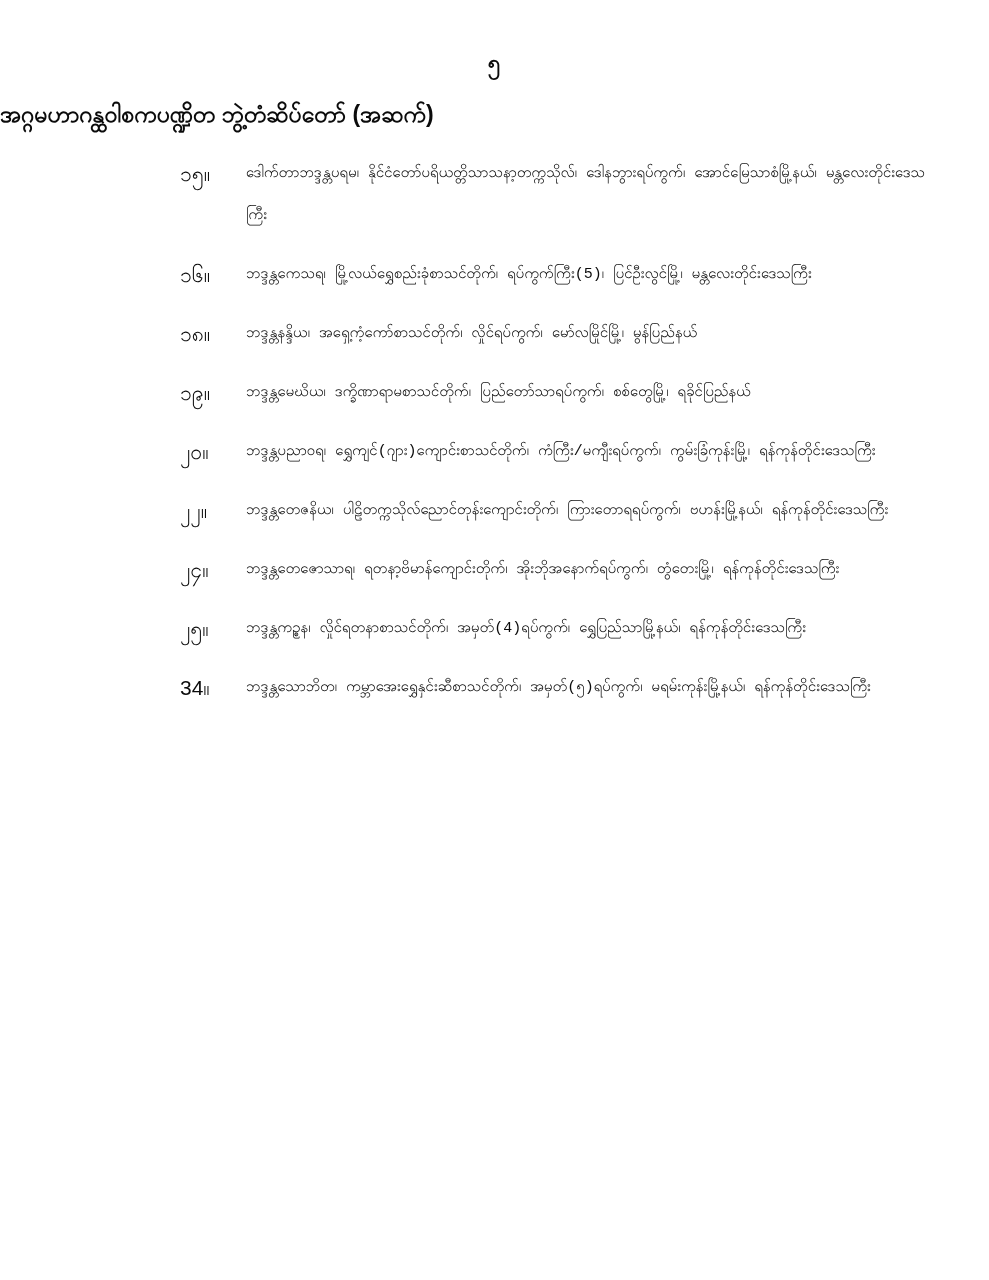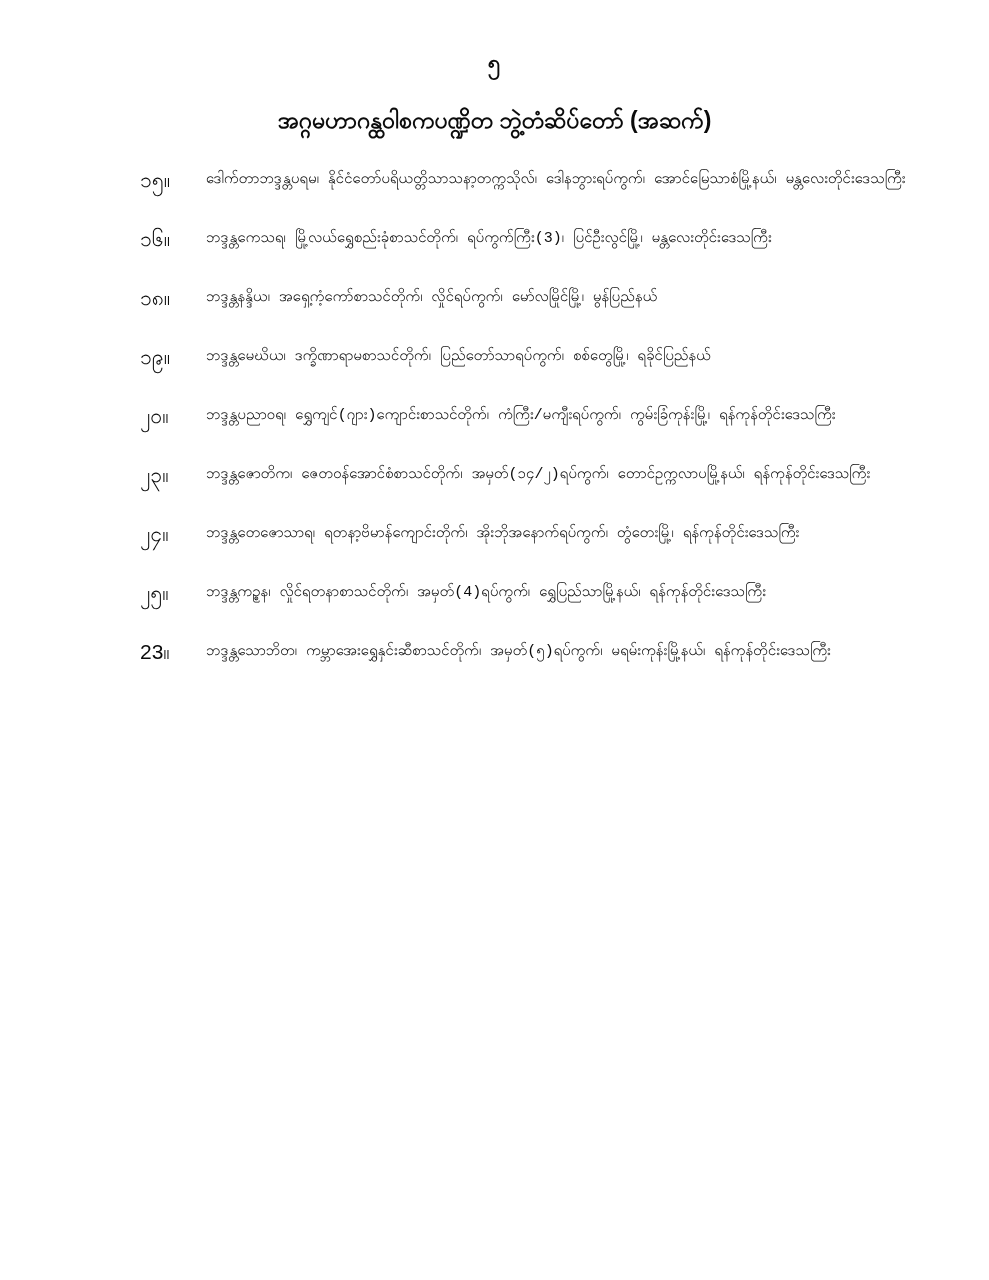--- a/index.html
+++ b/index.html
@@ -19,39 +19,40 @@
     box-sizing: border-box;
   }
   .page-number {
     text-align: center;
     font-size: 22px;
     font-weight: bold;
     padding-top: 48px;
     letter-spacing: 1px;
   }
   .doc-heading {
-    text-align: center;
+    text-align: left;
     font-size: 23px;
     font-weight: bold;
-    margin-top: 24px;
+    margin-top: 18px;
     margin-bottom: 14px;
   }
   .list {
     padding: 6px 64px 0 140px;
   }
   .list-item {
     display: flex;
     align-items: flex-start;
     margin-bottom: 17px;
   }
   .item-number {
     flex: 0 0 66px;
     font-size: 21px;
     line-height: 42px;
     white-space: nowrap;
+    margin-left: 40px;
   }
   .item-text {
     flex: 1 1 auto;
     font-size: 15px;
     line-height: 42px;
     text-align: justify;
     word-break: normal;
     font-family: Liberation Mono, monospace;
   }
 </style>
@@ -66,55 +67,55 @@
 
   <div class="list">
 
     <div class="list-item">
       <span class="item-number">၁၅။</span>
       <span class="item-text">ဒေါက်တာဘဒ္ဒန္တပရမ၊ နိုင်ငံတော်ပရိယတ္တိသာသနာ့တက္ကသိုလ်၊ ဒေါနဘွားရပ်ကွက်၊ အောင်မြေသာစံမြို့နယ်၊ မန္တလေးတိုင်းဒေသကြီး</span>
     </div>
 
     <div class="list-item">
       <span class="item-number">၁၆။</span>
-      <span class="item-text">ဘဒ္ဒန္တကေသရ၊ မြို့လယ်ရွှေစည်းခုံစာသင်တိုက်၊ ရပ်ကွက်ကြီး(3)၊ ပြင်ဦးလွင်မြို့၊ မန္တလေးတိုင်းဒေသကြီး</span>
+      <span class="item-text">ဘဒ္ဒန္တကေသရ၊ မြို့လယ်ရွှေစည်းခုံစာသင်တိုက်၊ ရပ်ကွက်ကြီး(5)၊ ပြင်ဦးလွင်မြို့၊ မန္တလေးတိုင်းဒေသကြီး</span>
     </div>
 
 
     <div class="list-item">
       <span class="item-number">၁၈။</span>
       <span class="item-text">ဘဒ္ဒန္တနန္ဒိယ၊ အရှေ့ကံ့ကော်စာသင်တိုက်၊ လှိုင်ရပ်ကွက်၊ မော်လမြိုင်မြို့၊ မွန်ပြည်နယ်</span>
     </div>
 
     <div class="list-item">
       <span class="item-number">၁၉။</span>
       <span class="item-text">ဘဒ္ဒန္တမေဃိယ၊ ဒက္ခိဏာရာမစာသင်တိုက်၊ ပြည်တော်သာရပ်ကွက်၊ စစ်တွေမြို့၊ ရခိုင်ပြည်နယ်</span>
     </div>
 
     <div class="list-item">
       <span class="item-number">၂၀။</span>
       <span class="item-text">ဘဒ္ဒန္တပညာဝရ၊ ရွှေကျင်(ဂျား)ကျောင်းစာသင်တိုက်၊ ကံကြီး/မကျီးရပ်ကွက်၊ ကွမ်းခြံကုန်းမြို့၊ ရန်ကုန်တိုင်းဒေသကြီး</span>
     </div>
 
 
+    <div class="list-item">
+      <span class="item-number">၂၂။</span>
+      <span class="item-text">ဘဒ္ဒန္တတေဇနိယ၊ ပါဠိတက္ကသိုလ်ညောင်တုန်းကျောင်းတိုက်၊ ကြားတောရရပ်ကွက်၊ ဗဟန်းမြို့နယ်၊ ရန်ကုန်တိုင်းဒေသကြီး</span>
+    </div>
 
-    <div class="list-item">
-      <span class="item-number">၂၃။</span>
-      <span class="item-text">ဘဒ္ဒန္တဇောတိက၊ ဇေတဝန်အောင်စံစာသင်တိုက်၊ အမှတ်(၁၄/၂)ရပ်ကွက်၊ တောင်ဥက္ကလာပမြို့နယ်၊ ရန်ကုန်တိုင်းဒေသကြီး</span>
-    </div>
 
     <div class="list-item">
       <span class="item-number">၂၄။</span>
       <span class="item-text">ဘဒ္ဒန္တတေဇောသာရ၊ ရတနာ့ဗိမာန်ကျောင်းတိုက်၊ အိုးဘိုအနောက်ရပ်ကွက်၊ တွံတေးမြို့၊ ရန်ကုန်တိုင်းဒေသကြီး</span>
     </div>
 
     <div class="list-item">
       <span class="item-number">၂၅။</span>
       <span class="item-text">ဘဒ္ဒန္တကဉ္စန၊ လှိုင်ရတနာစာသင်တိုက်၊ အမှတ်(4)ရပ်ကွက်၊ ရွှေပြည်သာမြို့နယ်၊ ရန်ကုန်တိုင်းဒေသကြီး</span>
     </div>
 
     <div class="list-item">
-      <span class="item-number">23။</span>
+      <span class="item-number">34။</span>
       <span class="item-text">ဘဒ္ဒန္တသောဘိတ၊ ကမ္ဘာအေးရွှေနှင်းဆီစာသင်တိုက်၊ အမှတ်(၅)ရပ်ကွက်၊ မရမ်းကုန်းမြို့နယ်၊ ရန်ကုန်တိုင်းဒေသကြီး</span>
     </div>
 
   </div>
 </div>
 
 </body></html>

